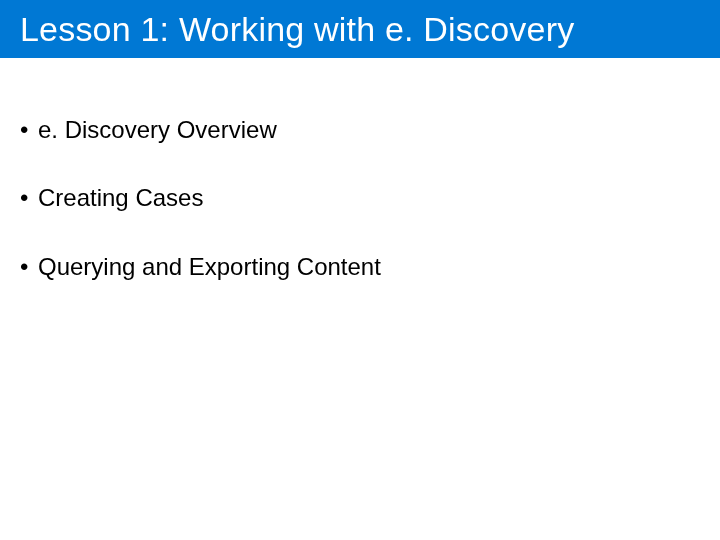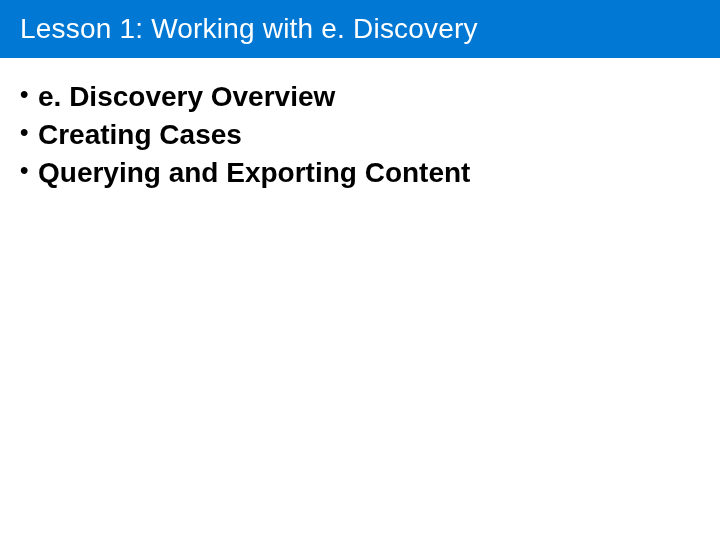--- a/index.html
+++ b/index.html
@@ -17,38 +17,39 @@
   .header {
     background: #0078d4;
     width: 100%;
     height: 58px;
     display: flex;
     align-items: center;
     padding-left: 20px;
   }
   .header-title {
     color: #ffffff;
-    font-size: 28px;
+    font-size: 34px;
     font-weight: 300;
     letter-spacing: 0.2px;
     text-align: right;
   }
   .content {
     padding: 20px 20px 0 20px;
   }
   .bullet-list {
     list-style: none;
   }
   .bullet-item {
     color: #000000;
-    font-size: 28px;
-    font-weight: 700;
+    font-size: 24px;
+    font-weight: 400;
     line-height: 1.35;
     position: relative;
     padding-left: 18px;
+    margin-top: 36px;
   }
   .bullet-item::before {
     content: "•";
     position: absolute;
     left: 0;
     color: #000000;
     font-size: 24px;
   }
 </style>
 </head>

